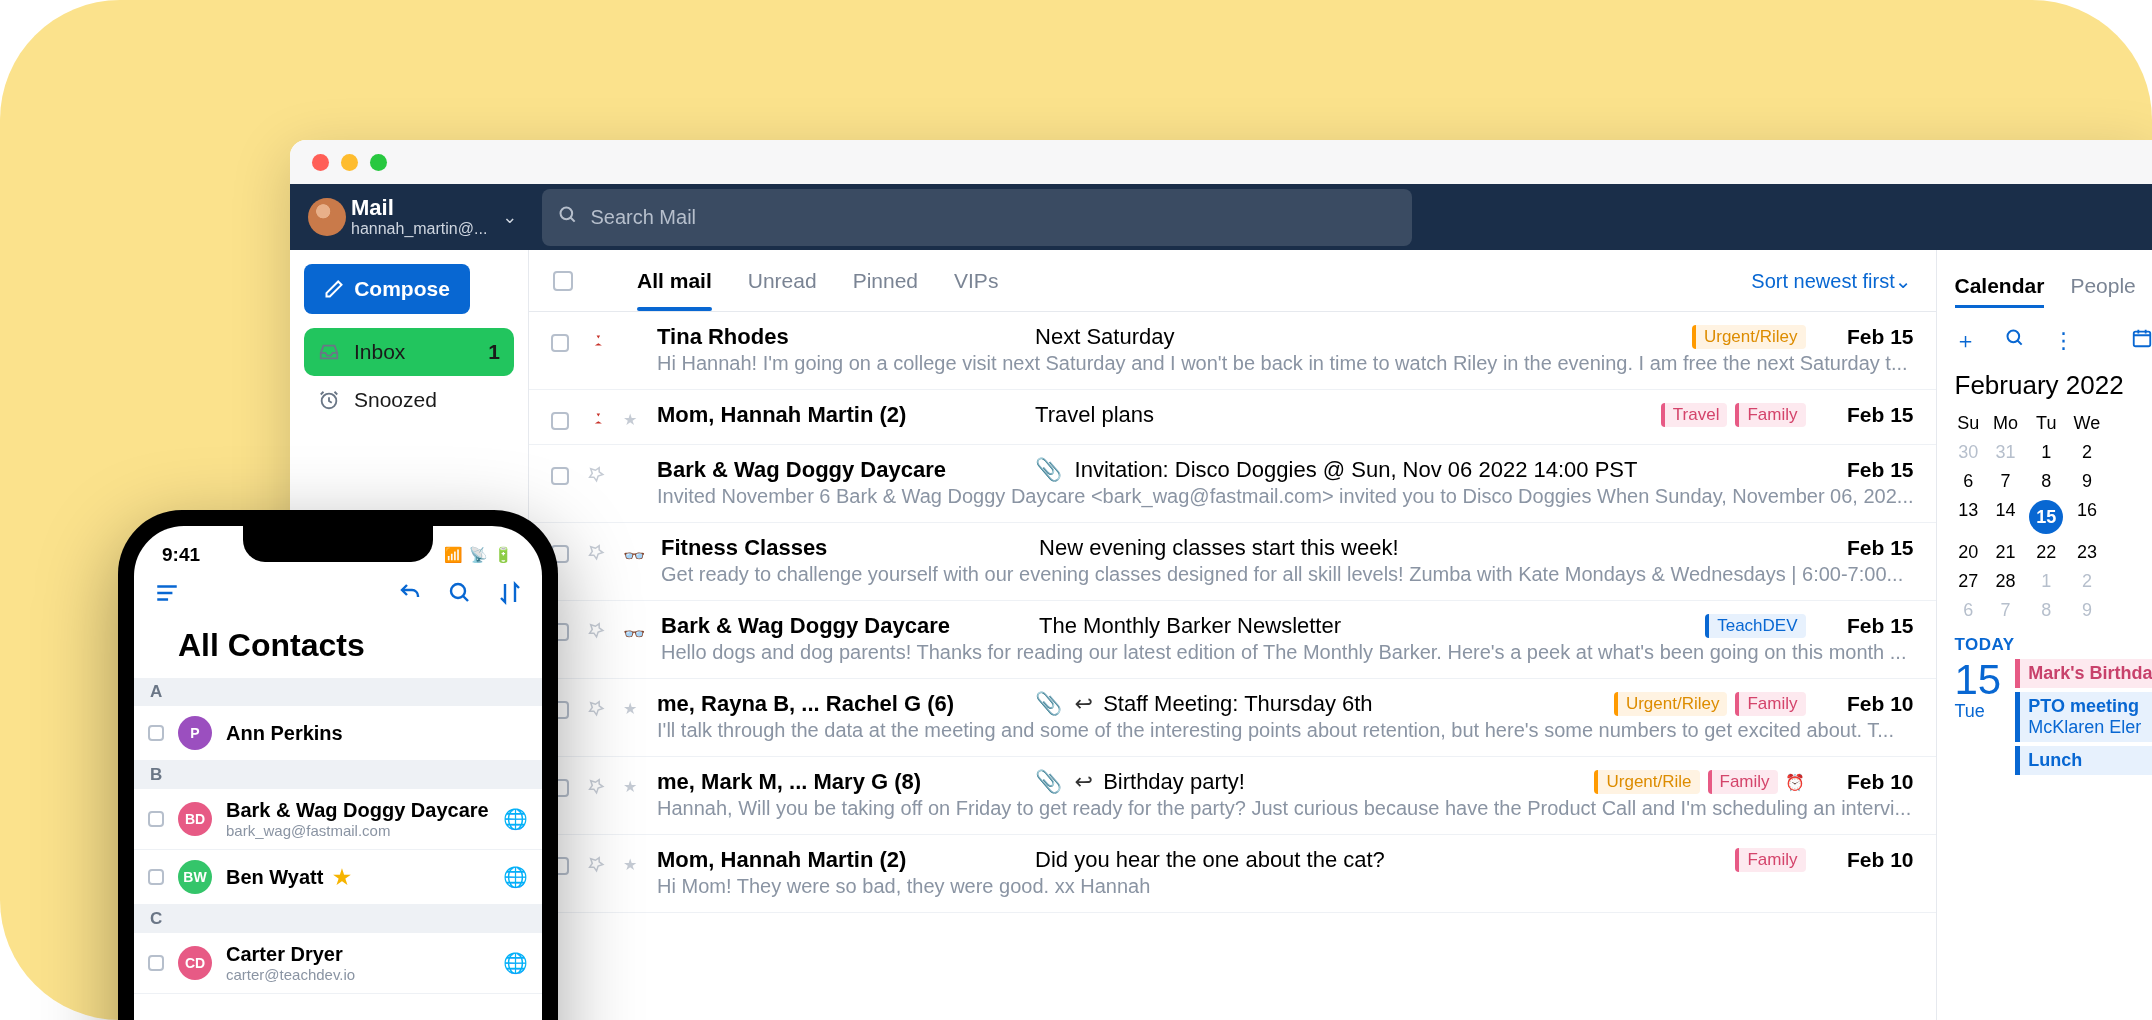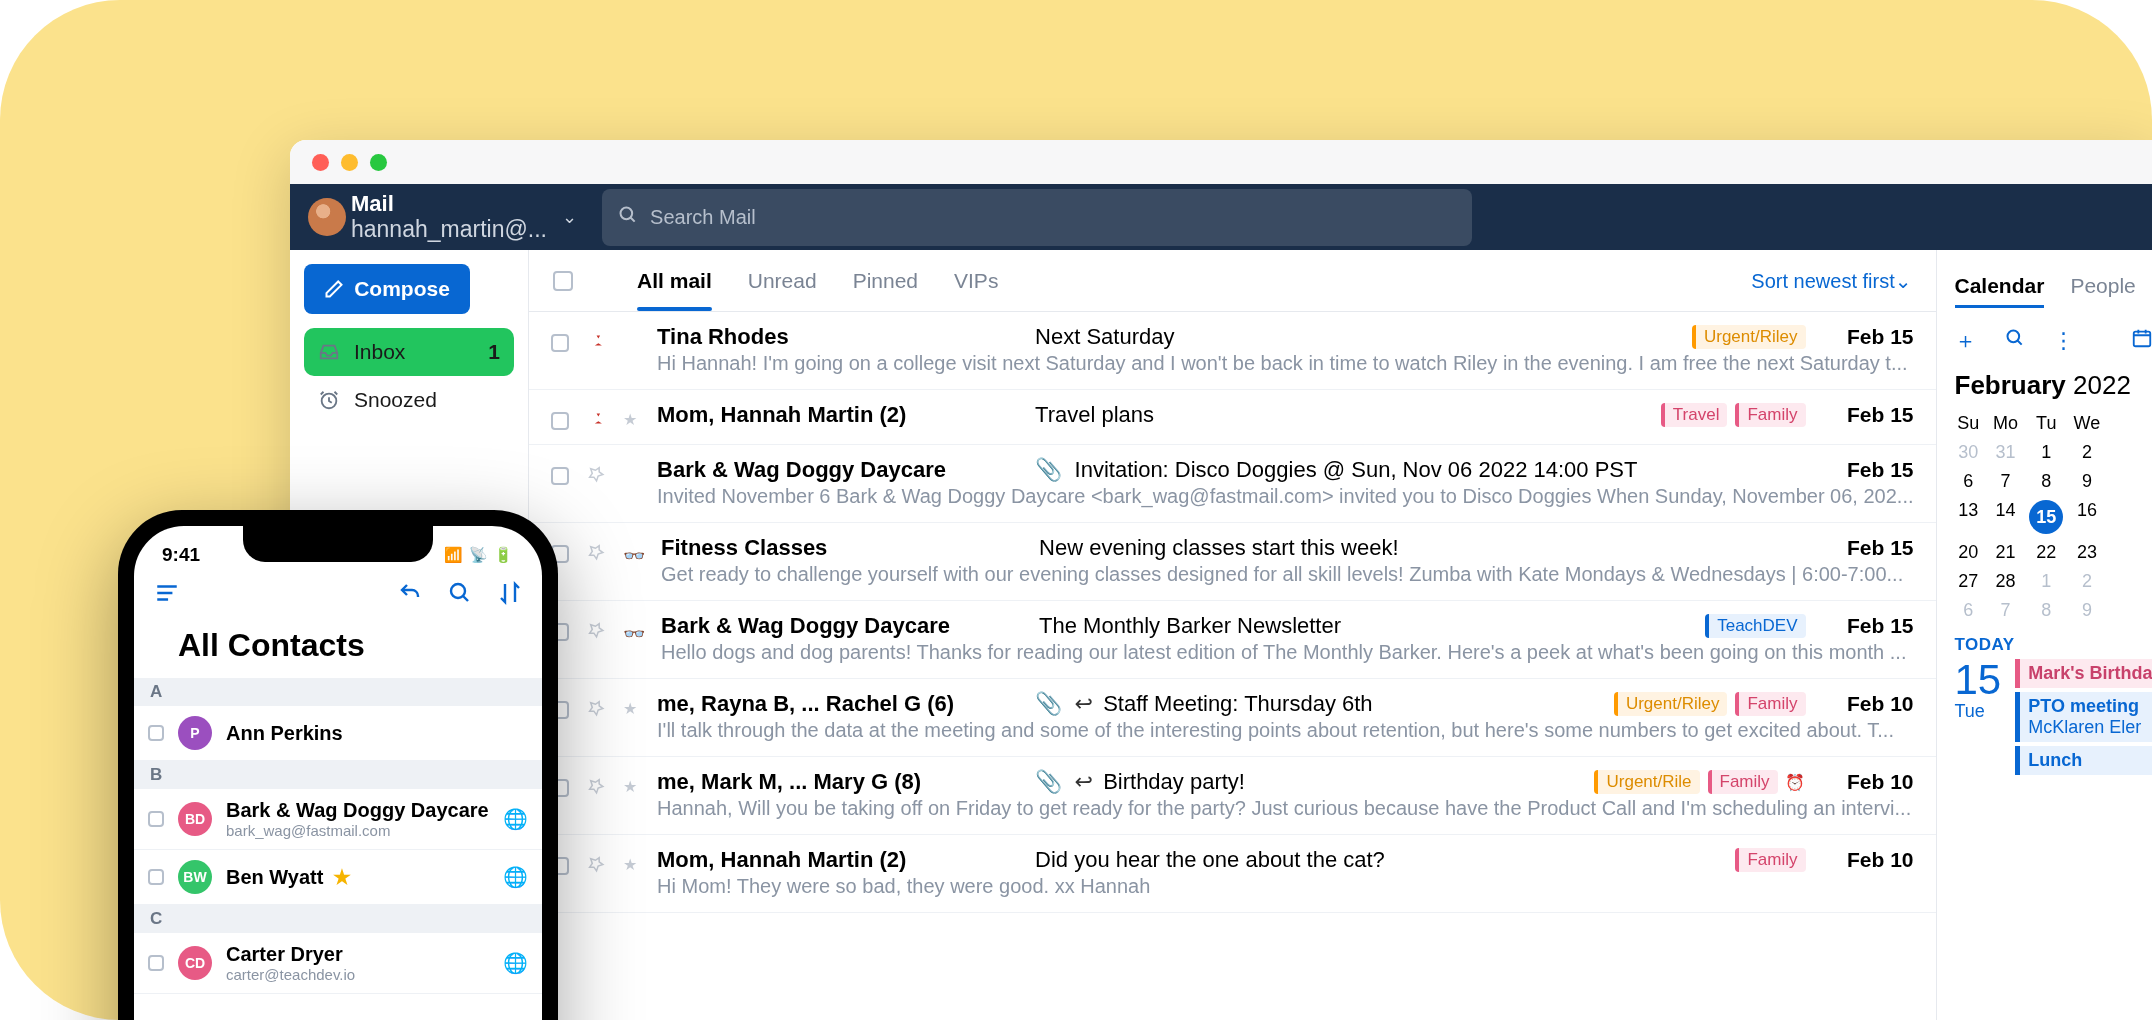--- a/index.html
+++ b/index.html
@@ -18,21 +18,21 @@
   display: flex; flex-direction: column; overflow: hidden;
 }
 .win-chrome { height: 44px; background: #f7f7f8; display:flex; align-items:center; padding-left:22px; gap:12px; }
 .traffic { width:17px; height:17px; border-radius:50%; }
 .tred{background:#FF5F57}.tyellow{background:#FEBC2E}.tgreen{background:#28C840}
 
 .topbar { background:#1A2E49; height:66px; display:flex; align-items:center; padding:0 18px; gap:5px; }
 .avatar { width:38px; height:38px; border-radius:50%; background:#c97a4a; flex:0 0 auto; background-image: radial-gradient(circle at 40% 35%, #e8b08a 20%, #c97a4a 22%); }
 .account { color:#fff; line-height:1.15; }
 .account .app { font-size:22px; font-weight:700; }
-.account .email { font-size:23px; color:#cfd6e0; }
+.account .email { font-size:16px; color:#cfd6e0; }
 .chevdown { color:#cfd6e0; font-size:18px; margin-left:10px; }
 .search { flex:0 0 870px; margin-left:20px; height:57px; background:#3A4B62; border-radius:8px; display:flex; align-items:center; padding:0 16px; gap:12px; color:#b6bfcc; font-size:20px; }
 
 .body { flex:1; display:flex; overflow:hidden; }
 
 
 .sidebar { width:290px; border-right:1px solid #e6e9ee; padding:14px 14px 0 14px; }
 .compose { width:166px; height:50px; background:#0867D2; color:#fff; border-radius:8px; font-size:21px; font-weight:600; display:flex; align-items:center; justify-content:center; gap:10px; }
 .nav { margin-top:14px; }
 .nav-item { display:flex; align-items:center; gap:14px; height:48px; padding:0 14px; border-radius:10px; font-size:21px; color:#1a1a1a; }
@@ -74,21 +74,21 @@
 .alarm { color:#6a7686; }
 
 
 .cal-col { width:260px; padding:14px 14px 0 18px; overflow:hidden; }
 .cal-tabs { display:flex; gap:26px; font-size:21px; color:#7a8494; height:44px; align-items:center; }
 .cal-tabs .active { color:#000; font-weight:700; position:relative; }
 .cal-tabs .active::after { content:""; position:absolute; left:0; right:0; bottom:-10px; height:3px; background:#0867D2; }
 .cal-toolbar { display:flex; gap:28px; margin:18px 0 14px 0; color:#0867D2; font-size:22px; align-items:center; }
 .cal-toolbar .spacer { flex:1; }
 .cal-title { font-size:26px; margin:6px 0 12px 0; }
-.cal-title b { font-weight:700; }
+.cal-title b { font-weight:400; }
 .cal-grid { display:grid; grid-template-columns:repeat(5,1fr); gap:8px 10px; font-size:18px; text-align:center; }
 .cal-grid .hd { color:#000; font-weight:400; }
 .cal-grid .muted { color:#b6bfcc; }
 .cal-grid .today { width:34px; height:34px; line-height:34px; border-radius:50%; background:#0867D2; color:#fff; margin:0 auto; font-weight:700; }
 .today-label { color:#0867D2; font-weight:800; font-size:17px; letter-spacing:.5px; margin-top:14px; }
 .today-row { display:flex; gap:14px; margin-top:4px; }
 .today-num { font-size:42px; font-weight:400; color:#0867D2; line-height:1; }
 .today-dow { color:#0867D2; font-size:18px; }
 .events { flex:1; }
 .event { font-size:18px; padding:4px 8px; border-left:5px solid; margin-bottom:4px; white-space:nowrap; overflow:hidden; text-overflow:ellipsis; }

